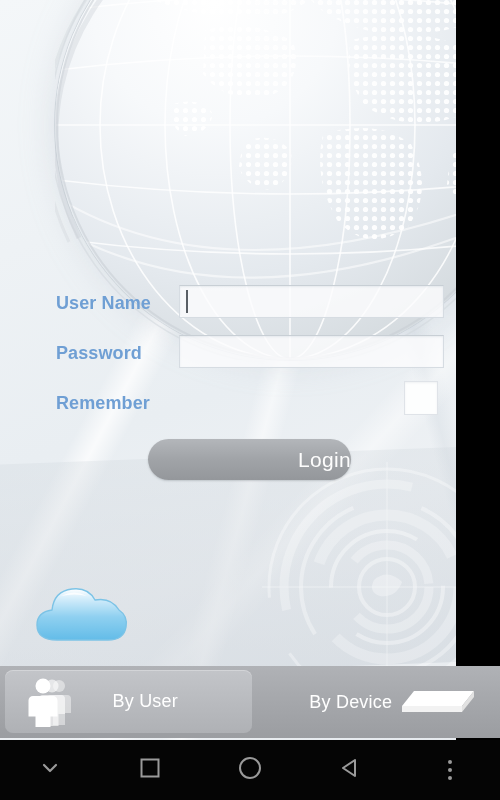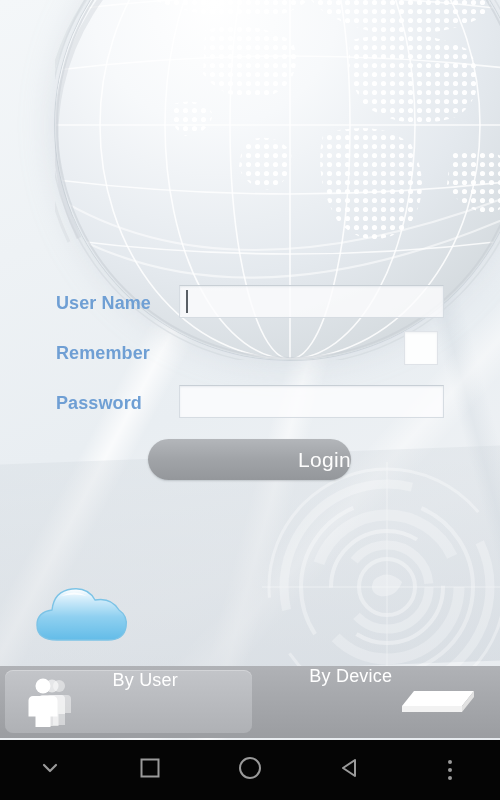--- a/index.html
+++ b/index.html
@@ -14,21 +14,21 @@
   #screen {
     position:relative;
     width:500px; height:800px;
     overflow:hidden;
   }
 
   
   #app {
     position:absolute;
     left:0; top:0;
-    width:500px; height:740px;
+    width:456px; height:740px;
     overflow:hidden;
     background:
       linear-gradient(160deg,
         #f4f7f9 0%,
         #eef2f5 28%,
         #e9eef2 52%,
         #eef1f4 72%,
         #e6eaee 100%);
   }
 
@@ -162,20 +162,21 @@
     position:absolute;
     left:0; top:666px;
     width:500px; height:72px;
     background:linear-gradient(180deg, #b0b2b6 0%, #a7a9ad 40%, #9b9da1 100%);
     display:flex;
   }
   .tab {
     position:relative;
     flex:1;
     display:flex;
+    align-items:center;
     justify-content:center;
     cursor:pointer;
   }
   .tab.selected {
     margin:4px 2px 5px 5px;
     border-radius:8px;
     background:linear-gradient(180deg, rgba(196,198,202,.95), rgba(176,178,182,.95));
     box-shadow:inset 0 1px 0 rgba(255,255,255,.28);
   }
   .tab-label {
@@ -293,28 +294,28 @@
     </svg>
 
     <div id="form">
 
       <div class="row" id="row-username">
         <div class="field-label">User Name</div>
         <input class="text-input" type="text" id="username-input" value="" placeholder="" style="">
         <div id="caret"></div>
       </div>
 
+      <div class="row" id="row-password">
+        <div class="field-label">Password</div>
+        <input class="text-input" type="password" id="password-input" value="" placeholder="" style="">
+      </div>
+
       <div class="row" id="row-remember">
         <div class="field-label">Remember</div>
         <div id="checkbox"></div>
-      </div>
-
-      <div class="row" id="row-password">
-        <div class="field-label">Password</div>
-        <input class="text-input" type="password" id="password-input" value="" placeholder="" style="">
       </div>
 
       <button id="login-btn">Login</button>
     </div>
 
     <svg id="cloud" viewBox="0 0 100 62">
       <defs>
         <linearGradient id="cloudGrad" x1="0" y1="0" x2="0" y2="1">
           <stop offset="0%" stop-color="#ffffff"></stop>
           <stop offset="18%" stop-color="#d6eefb"></stop>

